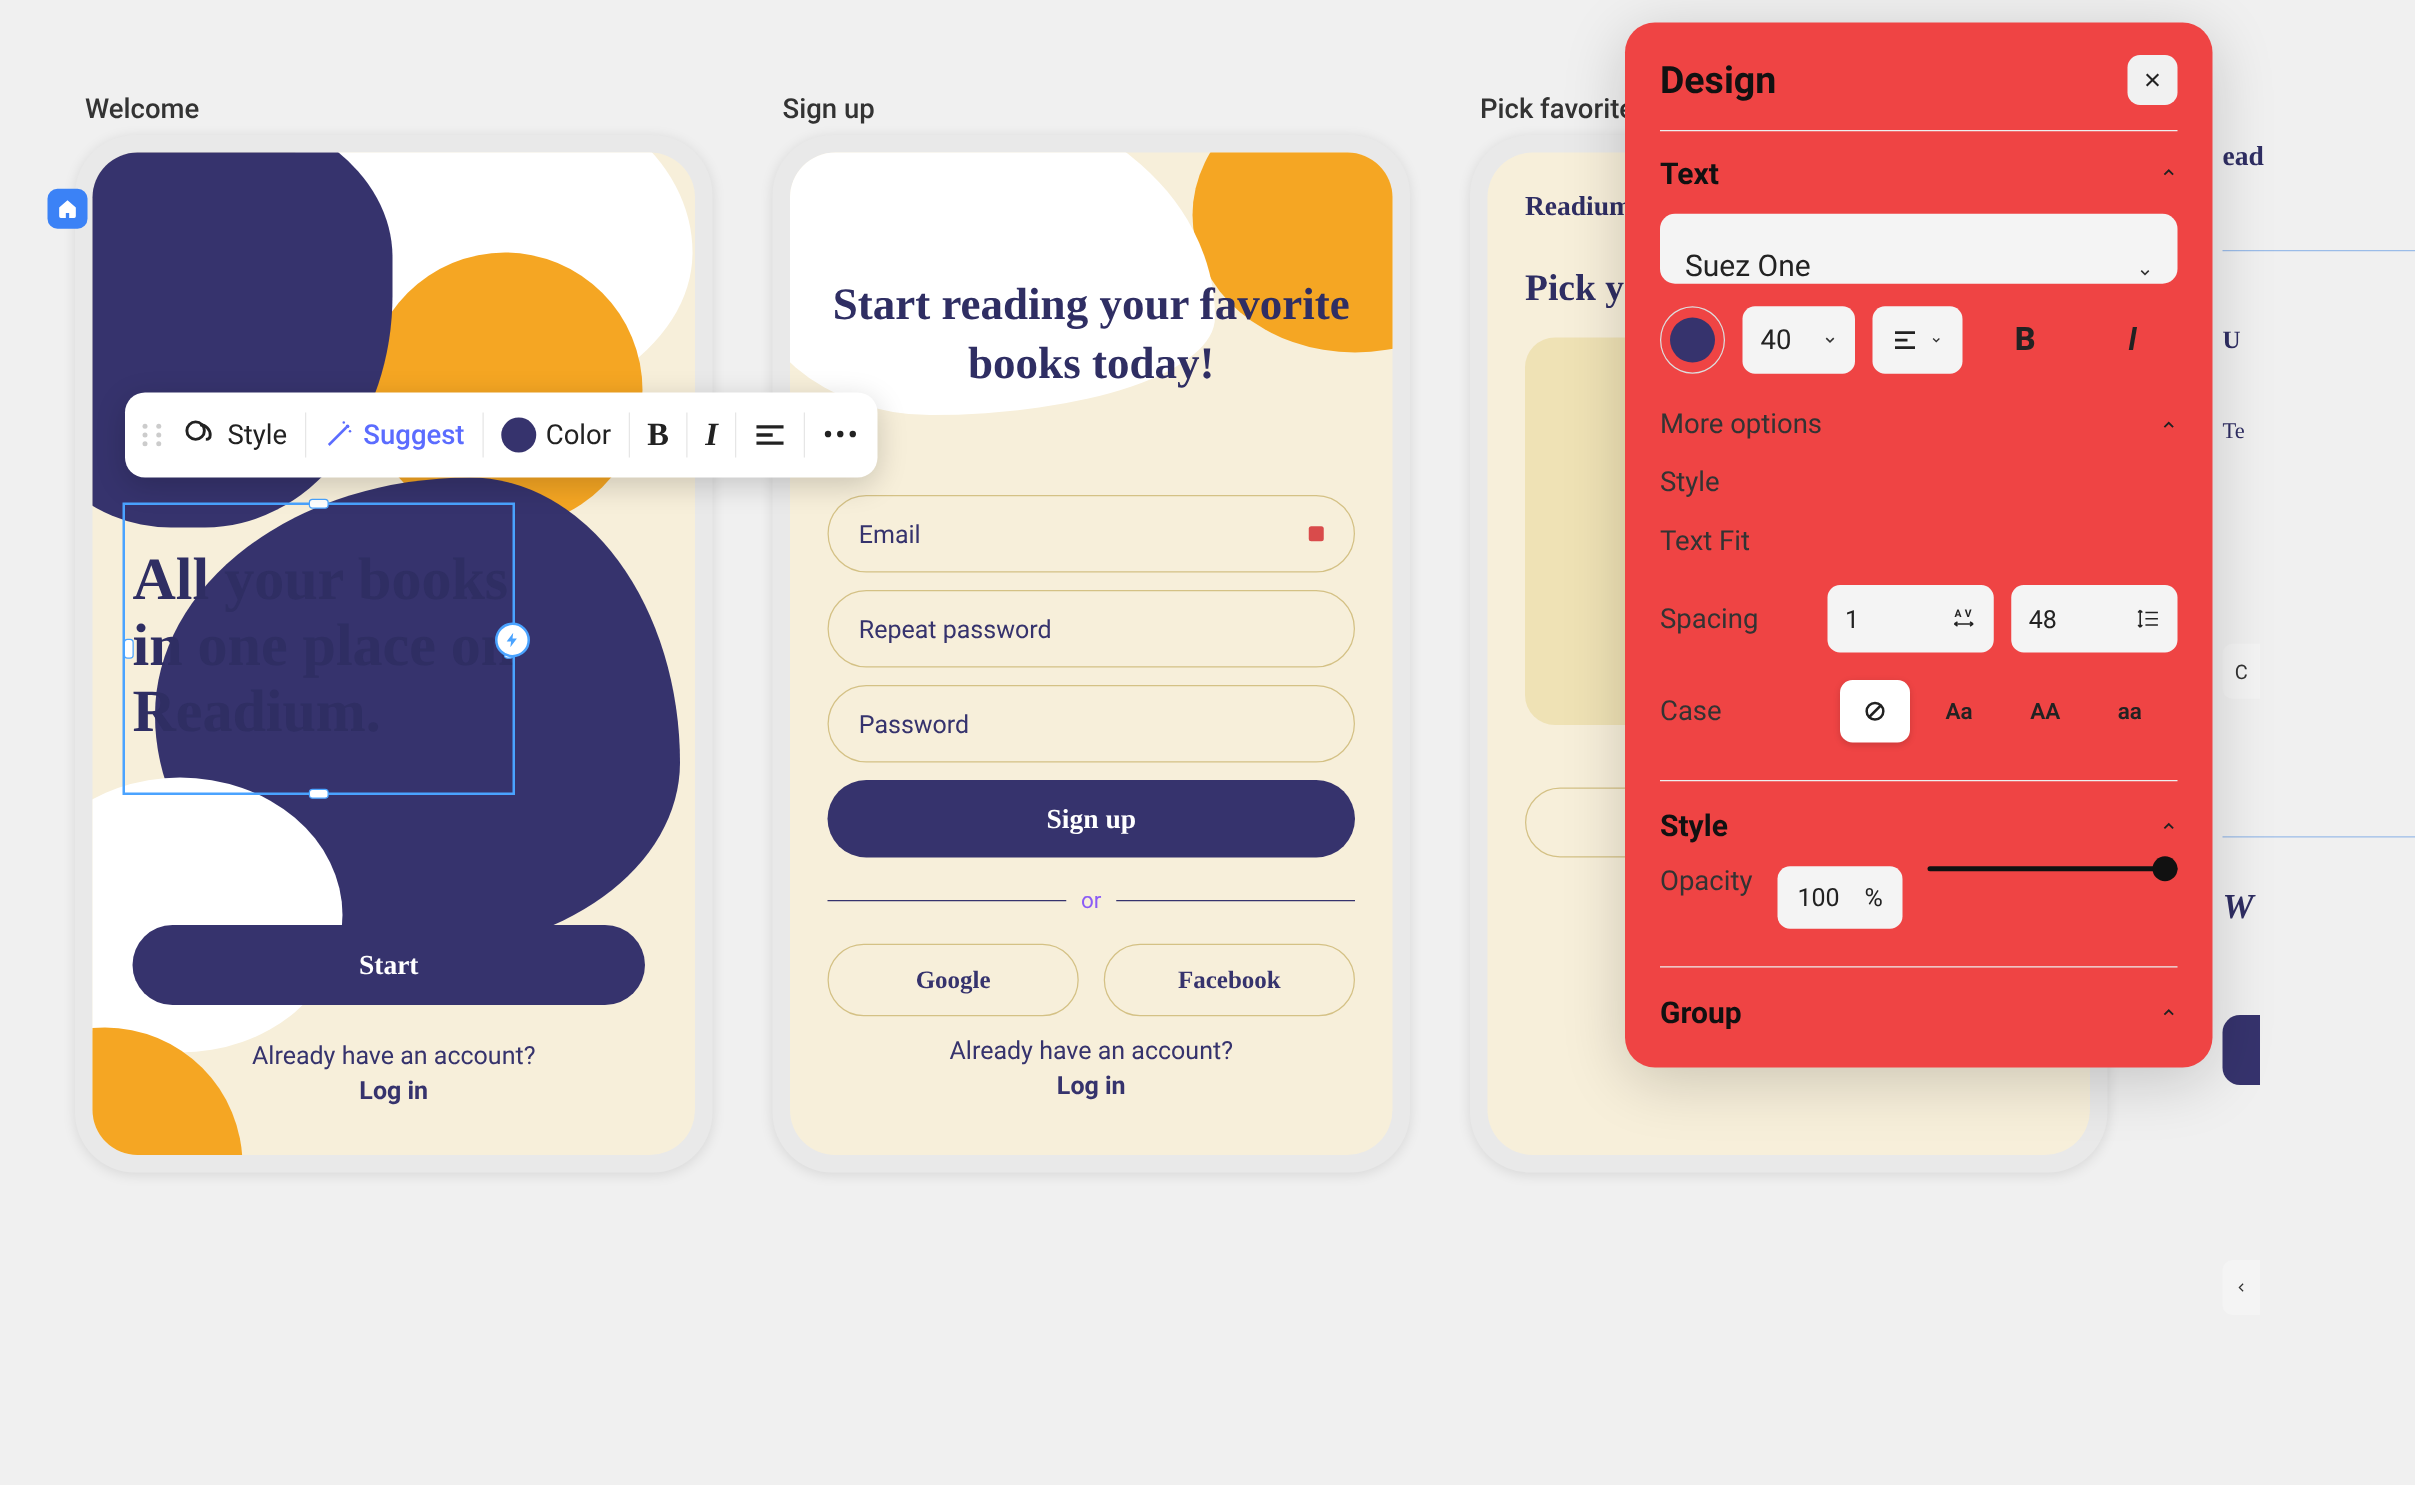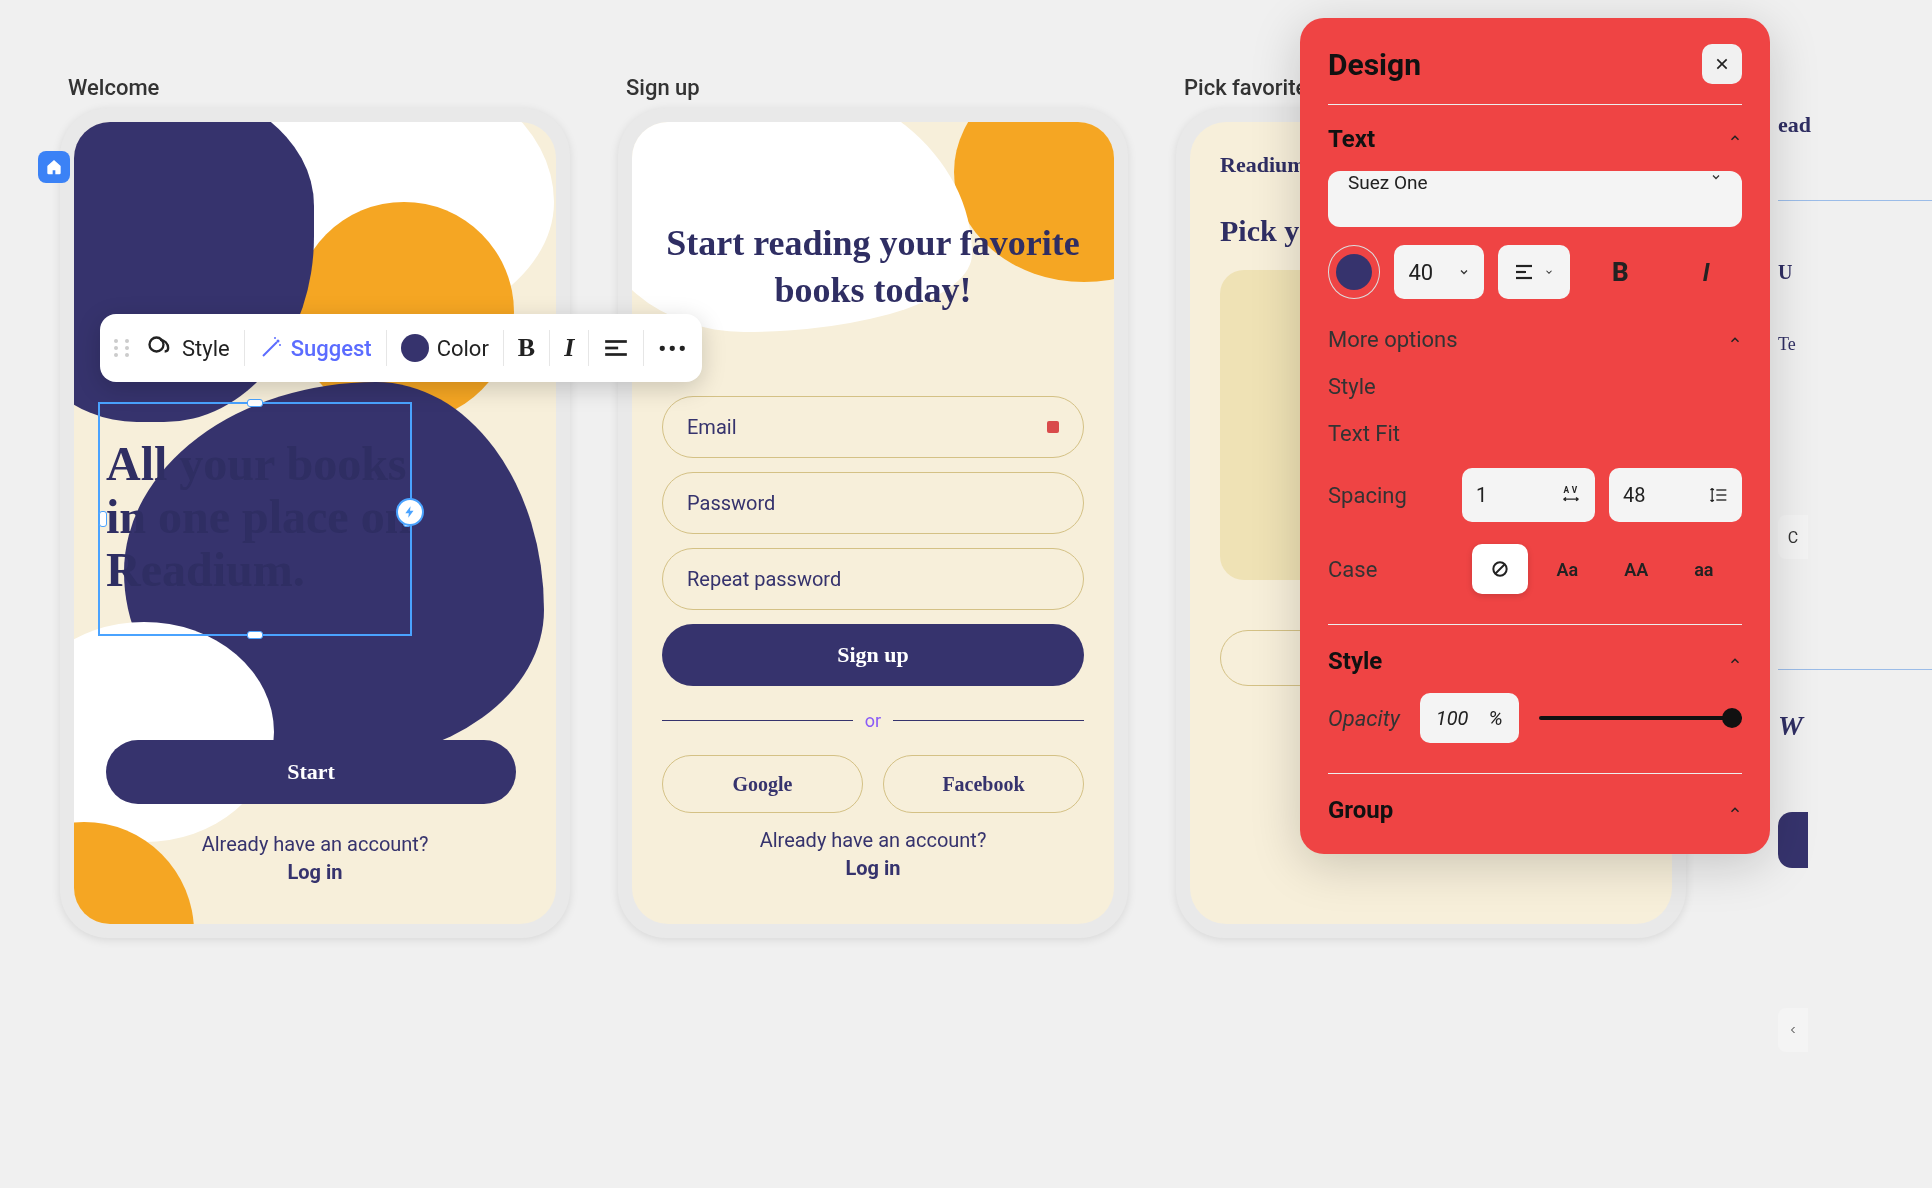--- a/index.html
+++ b/index.html
@@ -295,24 +295,24 @@
     font-size:24px; font-weight:700; color:#111;
     margin-bottom:18px;
     cursor:pointer;
   }
   .chev { font-size:16px; color:#333; }
   .dp-select {
     height:56px;
     background:#f4f4f4;
     border-radius:12px;
     display:flex;
-    align-items:flex-start;
+    align-items:flex-end;
     justify-content:space-between;
     padding:0 20px;
-    font-size:19px;
+    font-size:24px;
     color:#222;
     cursor:pointer;
   }
   .dp-row { display:flex; gap:14px; margin-top:18px; }
   .dp-swatch-outline {
     width:54px; height:54px;
     border:1px solid #ddd;
     border-radius:50%;
     display:flex; align-items:center; justify-content:center;
   }
@@ -379,21 +379,21 @@
     border-radius:10px;
     cursor:pointer;
     min-width:50px;
     font-weight:600;
   }
   .dp-case-btn.active {
     background:#fff;
     box-shadow:0 2px 6px rgba(0,0,0,0.15);
   }
   .dp-divider { border:none; border-top:1px solid #eee; margin:30px 0 22px; }
-  .dp-opacity-row { display:flex; align-items:center; gap:20px; margin-top:18px;font-style:italic; }
+  .dp-opacity-row { display:flex; align-items:flex-start; gap:20px; margin-top:18px; }
   .dp-opacity-val {
     height:50px; background:#f4f4f4; border-radius:10px;
     display:flex; align-items:center; padding:0 16px; gap:20px;
     font-size:20px; color:#222;
   }
   .dp-slider {
     flex:1; height:4px; background:#111; border-radius:2px; position:relative;
   }
   .dp-slider-knob {
     position:absolute; right:0; top:-8px;
@@ -461,24 +461,24 @@
     <div class="blob signup-blobw"></div>
 
     <div class="signup-title">Start reading your favorite books today!</div>
 
     <div class="signup-form">
       <div class="signup-input">
         <span>Email</span>
         <span class="req-icon"></span>
       </div>
       <div class="signup-input">
+        <span>Repeat password</span>
+      </div>
+      <div class="signup-input">
         <span>Password</span>
-      </div>
-      <div class="signup-input">
-        <span>Repeat password</span>
       </div>
       <div class="signup-btn">Sign up</div>
       <div class="or-row">
         <hr>
           <span>or</span>
           <hr>
       </div>
       <div class="social-row">
         <div class="social-btn">Google</div>
         <div class="social-btn">Facebook</div>

